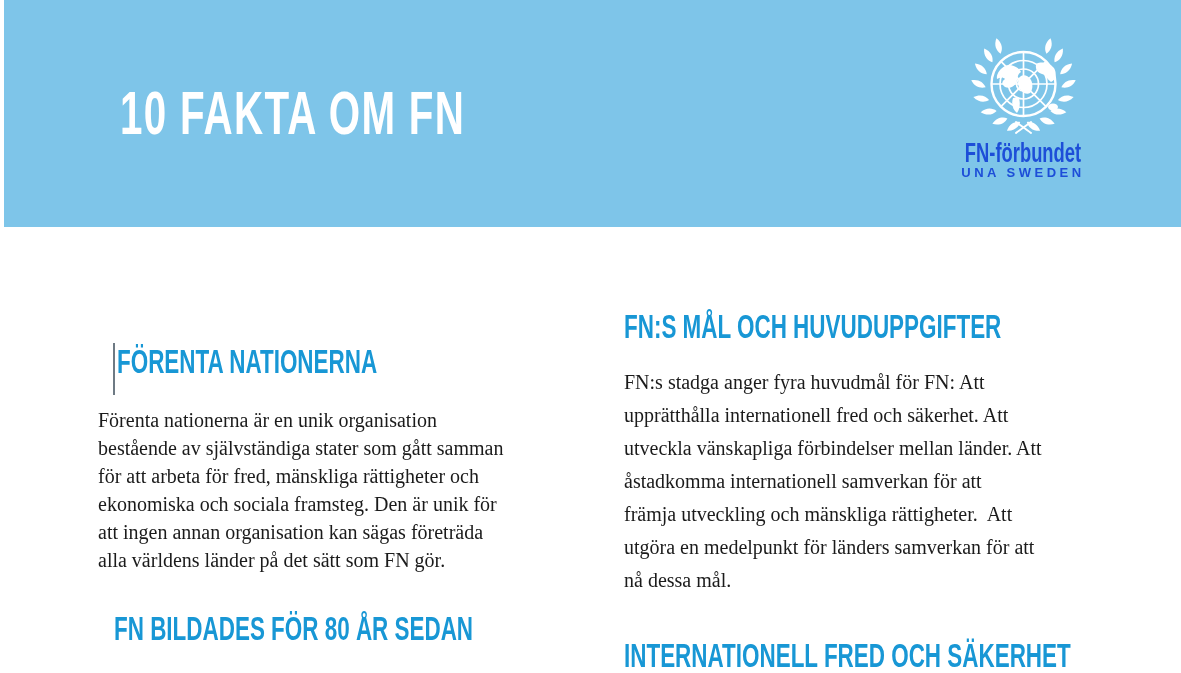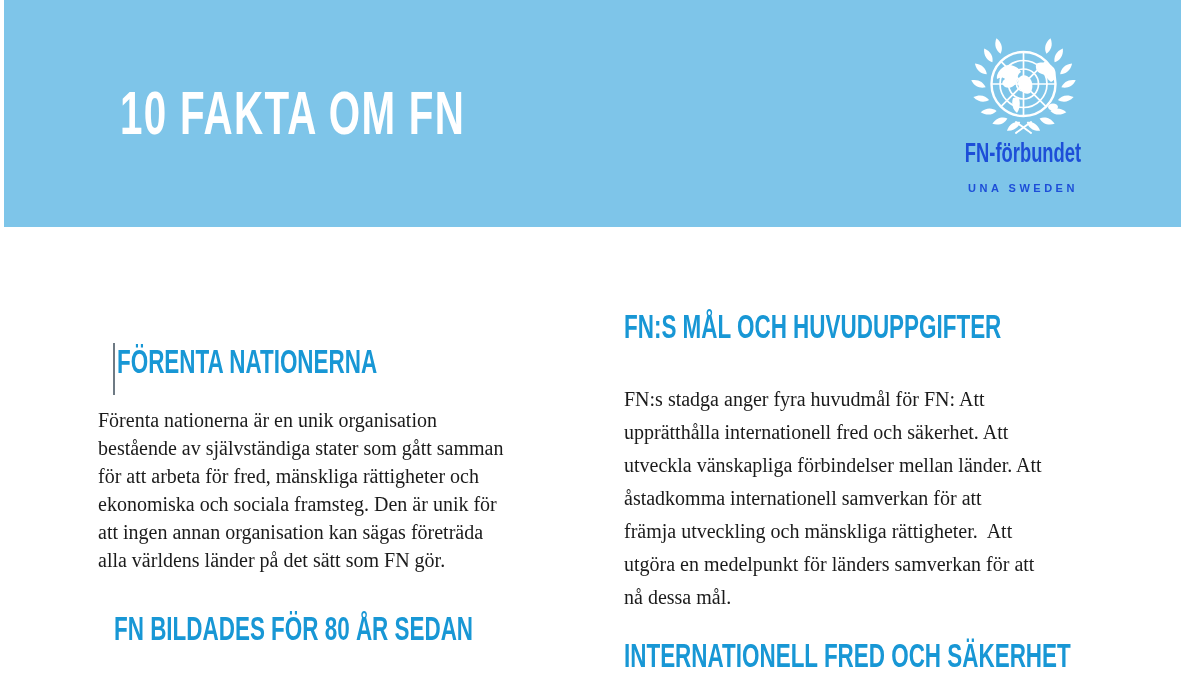--- a/index.html
+++ b/index.html
@@ -6,21 +6,21 @@
   .page{position:relative;width:1181px;height:673px;background:#ffffff;overflow:hidden;
         font-family:"Liberation Sans",sans-serif;}
   .band{position:absolute;left:4px;top:0;width:1181px;height:227px;background:var(--band,#7ec5e9);}
   .page-title{position:absolute;left:116px;top:82px;color:#ffffff;font-weight:bold;
         font-size:62px;line-height:62px;letter-spacing:2px;white-space:nowrap;
         transform:scaleX(.65);transform-origin:left top;}
   .logo{position:absolute;left:929px;top:36px;width:180px;text-align:center;color:#1d4ed8;}
   .logo svg{display:block;margin:0 auto;}
   .logo-wordmark{display:block;margin-top:2px;font-weight:bold;font-size:27px;line-height:27px;
         white-space:nowrap;transform:scaleX(.68);transform-origin:center top;}
-  .logo-subtitle{display:block;margin-top:16px;font-weight:bold;font-size:11px;line-height:11px;
+  .logo-subtitle{display:block;margin-top:0;font-weight:bold;font-size:13px;line-height:11px;
         letter-spacing:3.5px;white-space:nowrap;}
   .heading{position:absolute;color:var(--accent,#1897d5);font-weight:bold;font-size:34px;
         line-height:34px;white-space:nowrap;transform:scaleX(.66);transform-origin:left top;}
   .body-text{position:absolute;font-family:"Liberation Serif","DejaVu Serif",serif;
         font-size:20px;color:var(--body_text,#1b1b1b);white-space:pre;}
   .left-par{line-height:28px;}
   .right-par{line-height:33px;}
   .caret{position:absolute;width:2px;background:#6e7a84;}
 </style>
 </head>
@@ -95,21 +95,21 @@
   <div class="heading" style="left:117px;top:344px;">FÖRENTA NATIONERNA</div>
   <div class="body-text left-par" style="left:98px;top:406px;">Förenta nationerna är en unik organisation
 bestående av självständiga stater som gått samman
 för att arbeta för fred, mänskliga rättigheter och
 ekonomiska och sociala framsteg. Den är unik för
 att ingen annan organisation kan sägas företräda
 alla världens länder på det sätt som FN gör.</div>
   <div class="heading" style="left:114px;top:611px;">FN BILDADES FÖR 80 ÅR SEDAN</div>
 
   <div class="heading" style="left:624px;top:309px;">FN:S MÅL OCH HUVUDUPPGIFTER</div>
-  <div class="body-text right-par" style="left:624px;top:383px;">FN:s stadga anger fyra huvudmål för FN: Att
+  <div class="body-text right-par" style="left:624px;top:366px;">FN:s stadga anger fyra huvudmål för FN: Att
 upprätthålla internationell fred och säkerhet. Att
 utveckla vänskapliga förbindelser mellan länder. Att
 åstadkomma internationell samverkan för att
 främja utveckling och mänskliga rättigheter.  Att
 utgöra en medelpunkt för länders samverkan för att
 nå dessa mål.</div>
   <div class="heading" style="left:624px;top:638px;">INTERNATIONELL FRED OCH SÄKERHET</div>
 
 </div>
 

